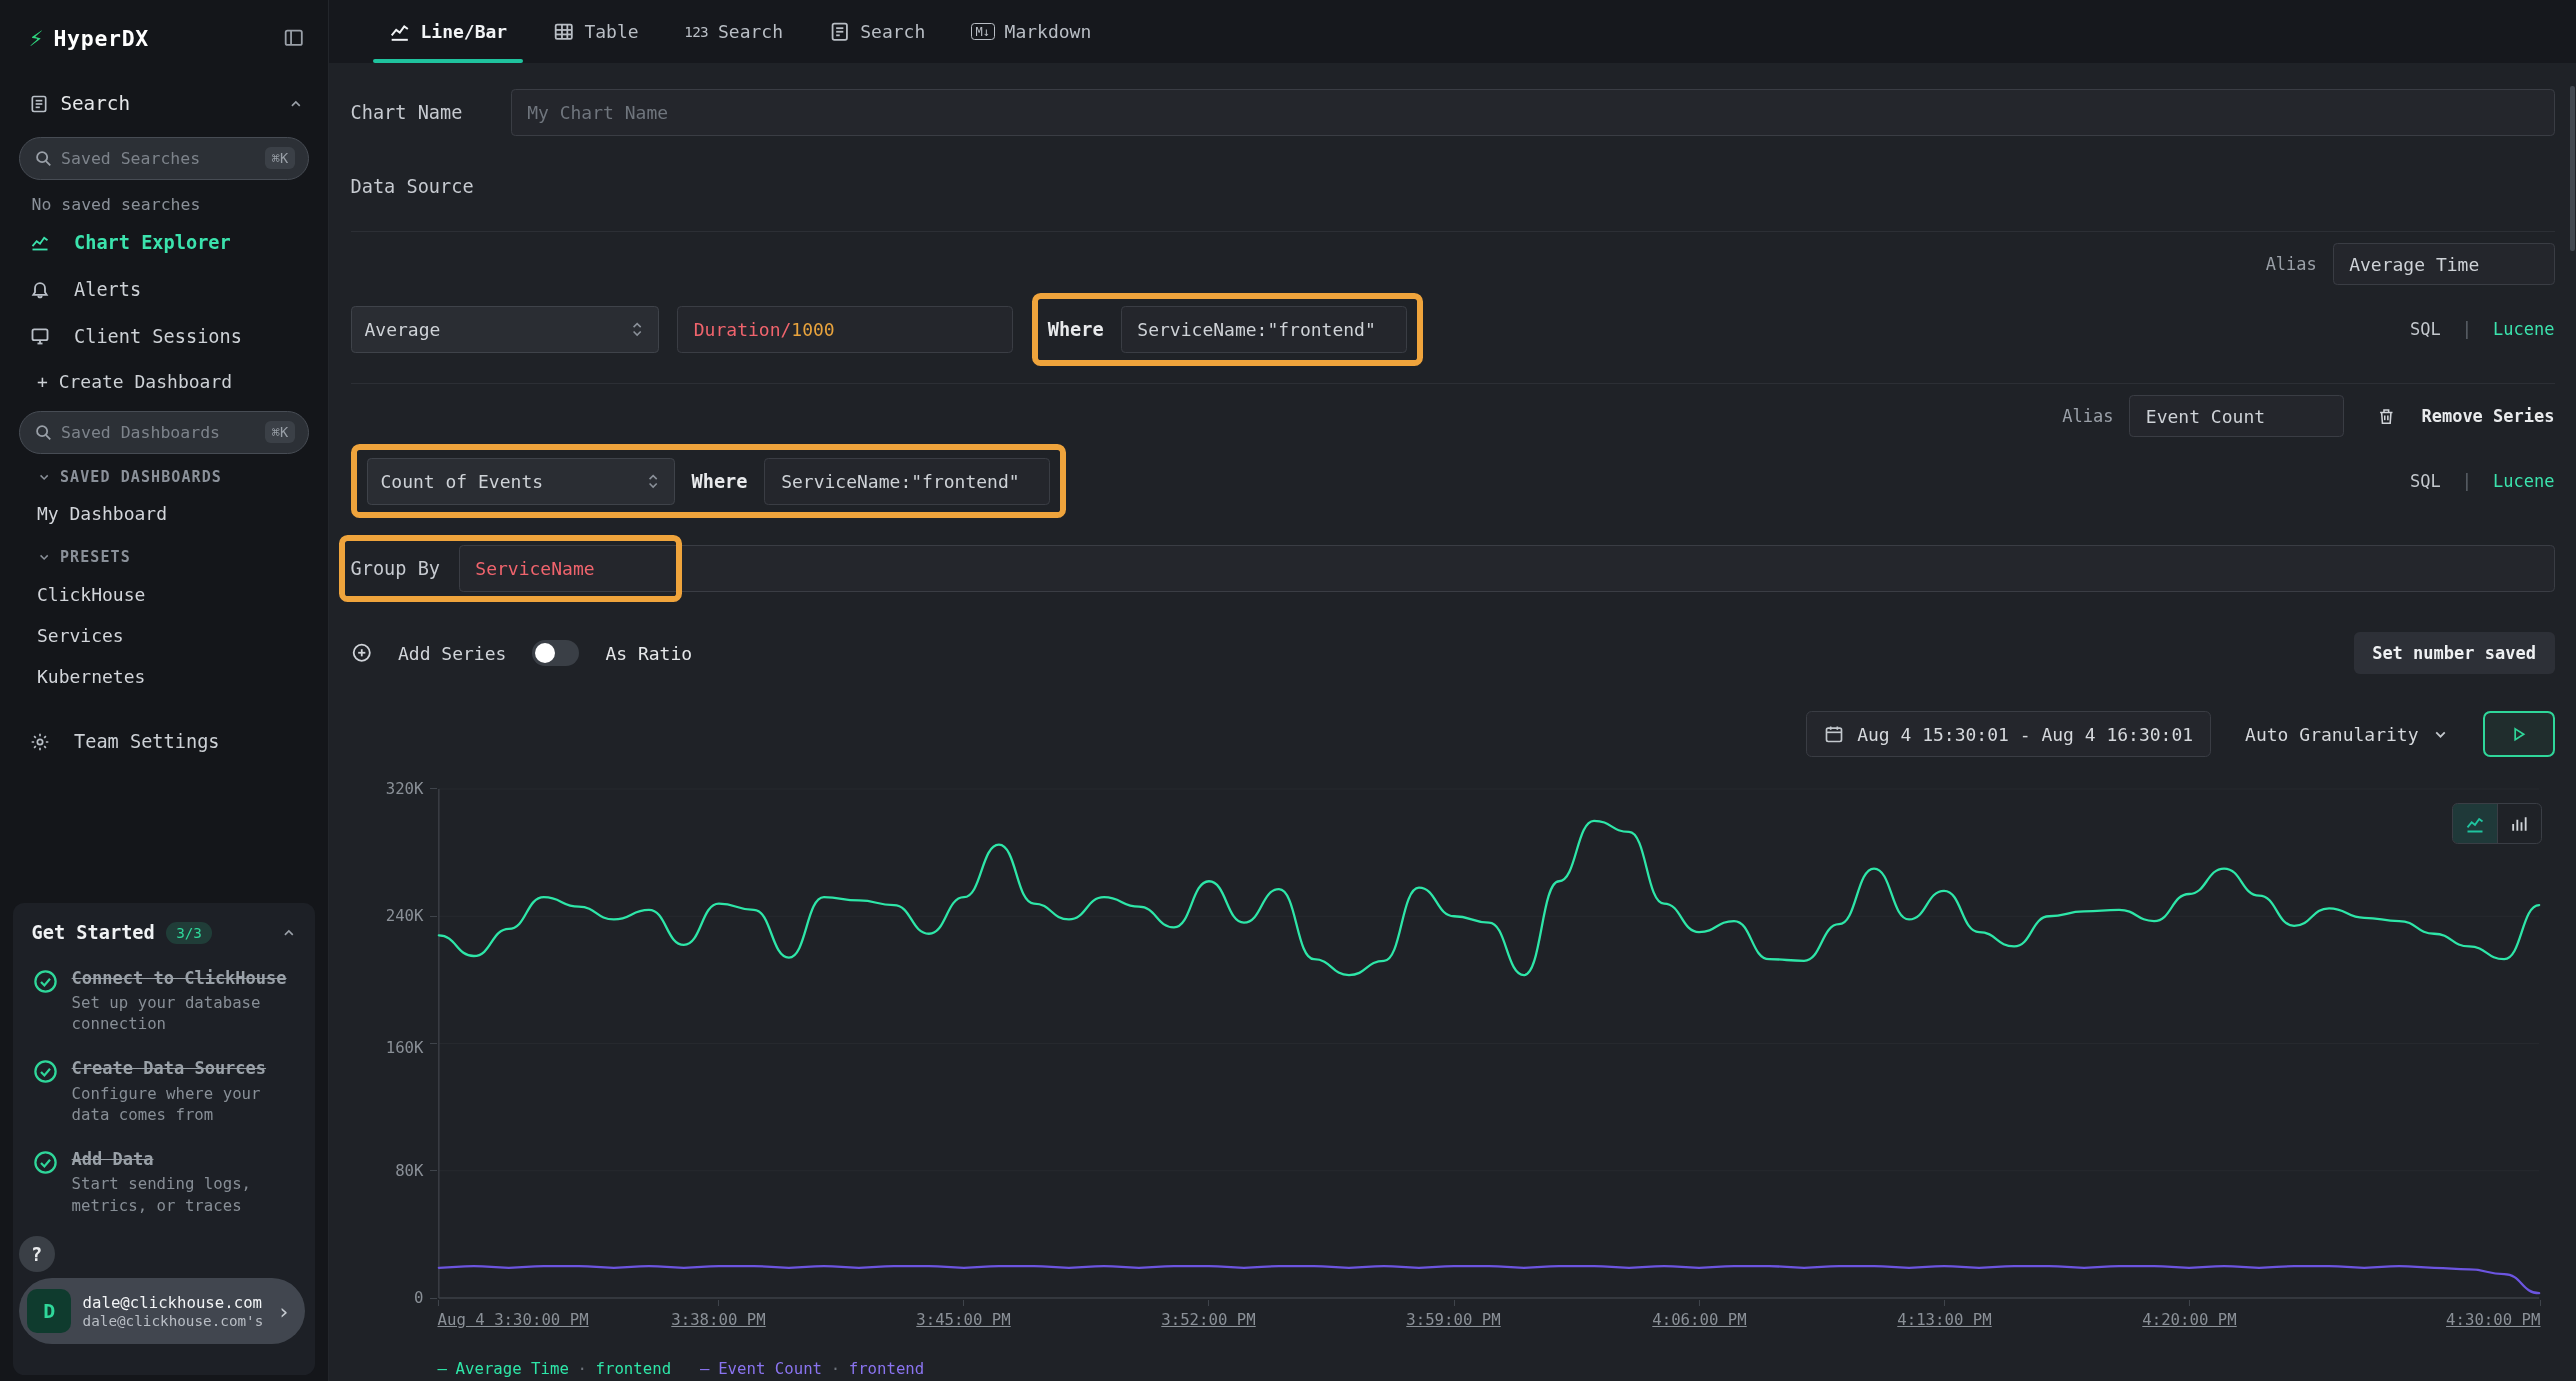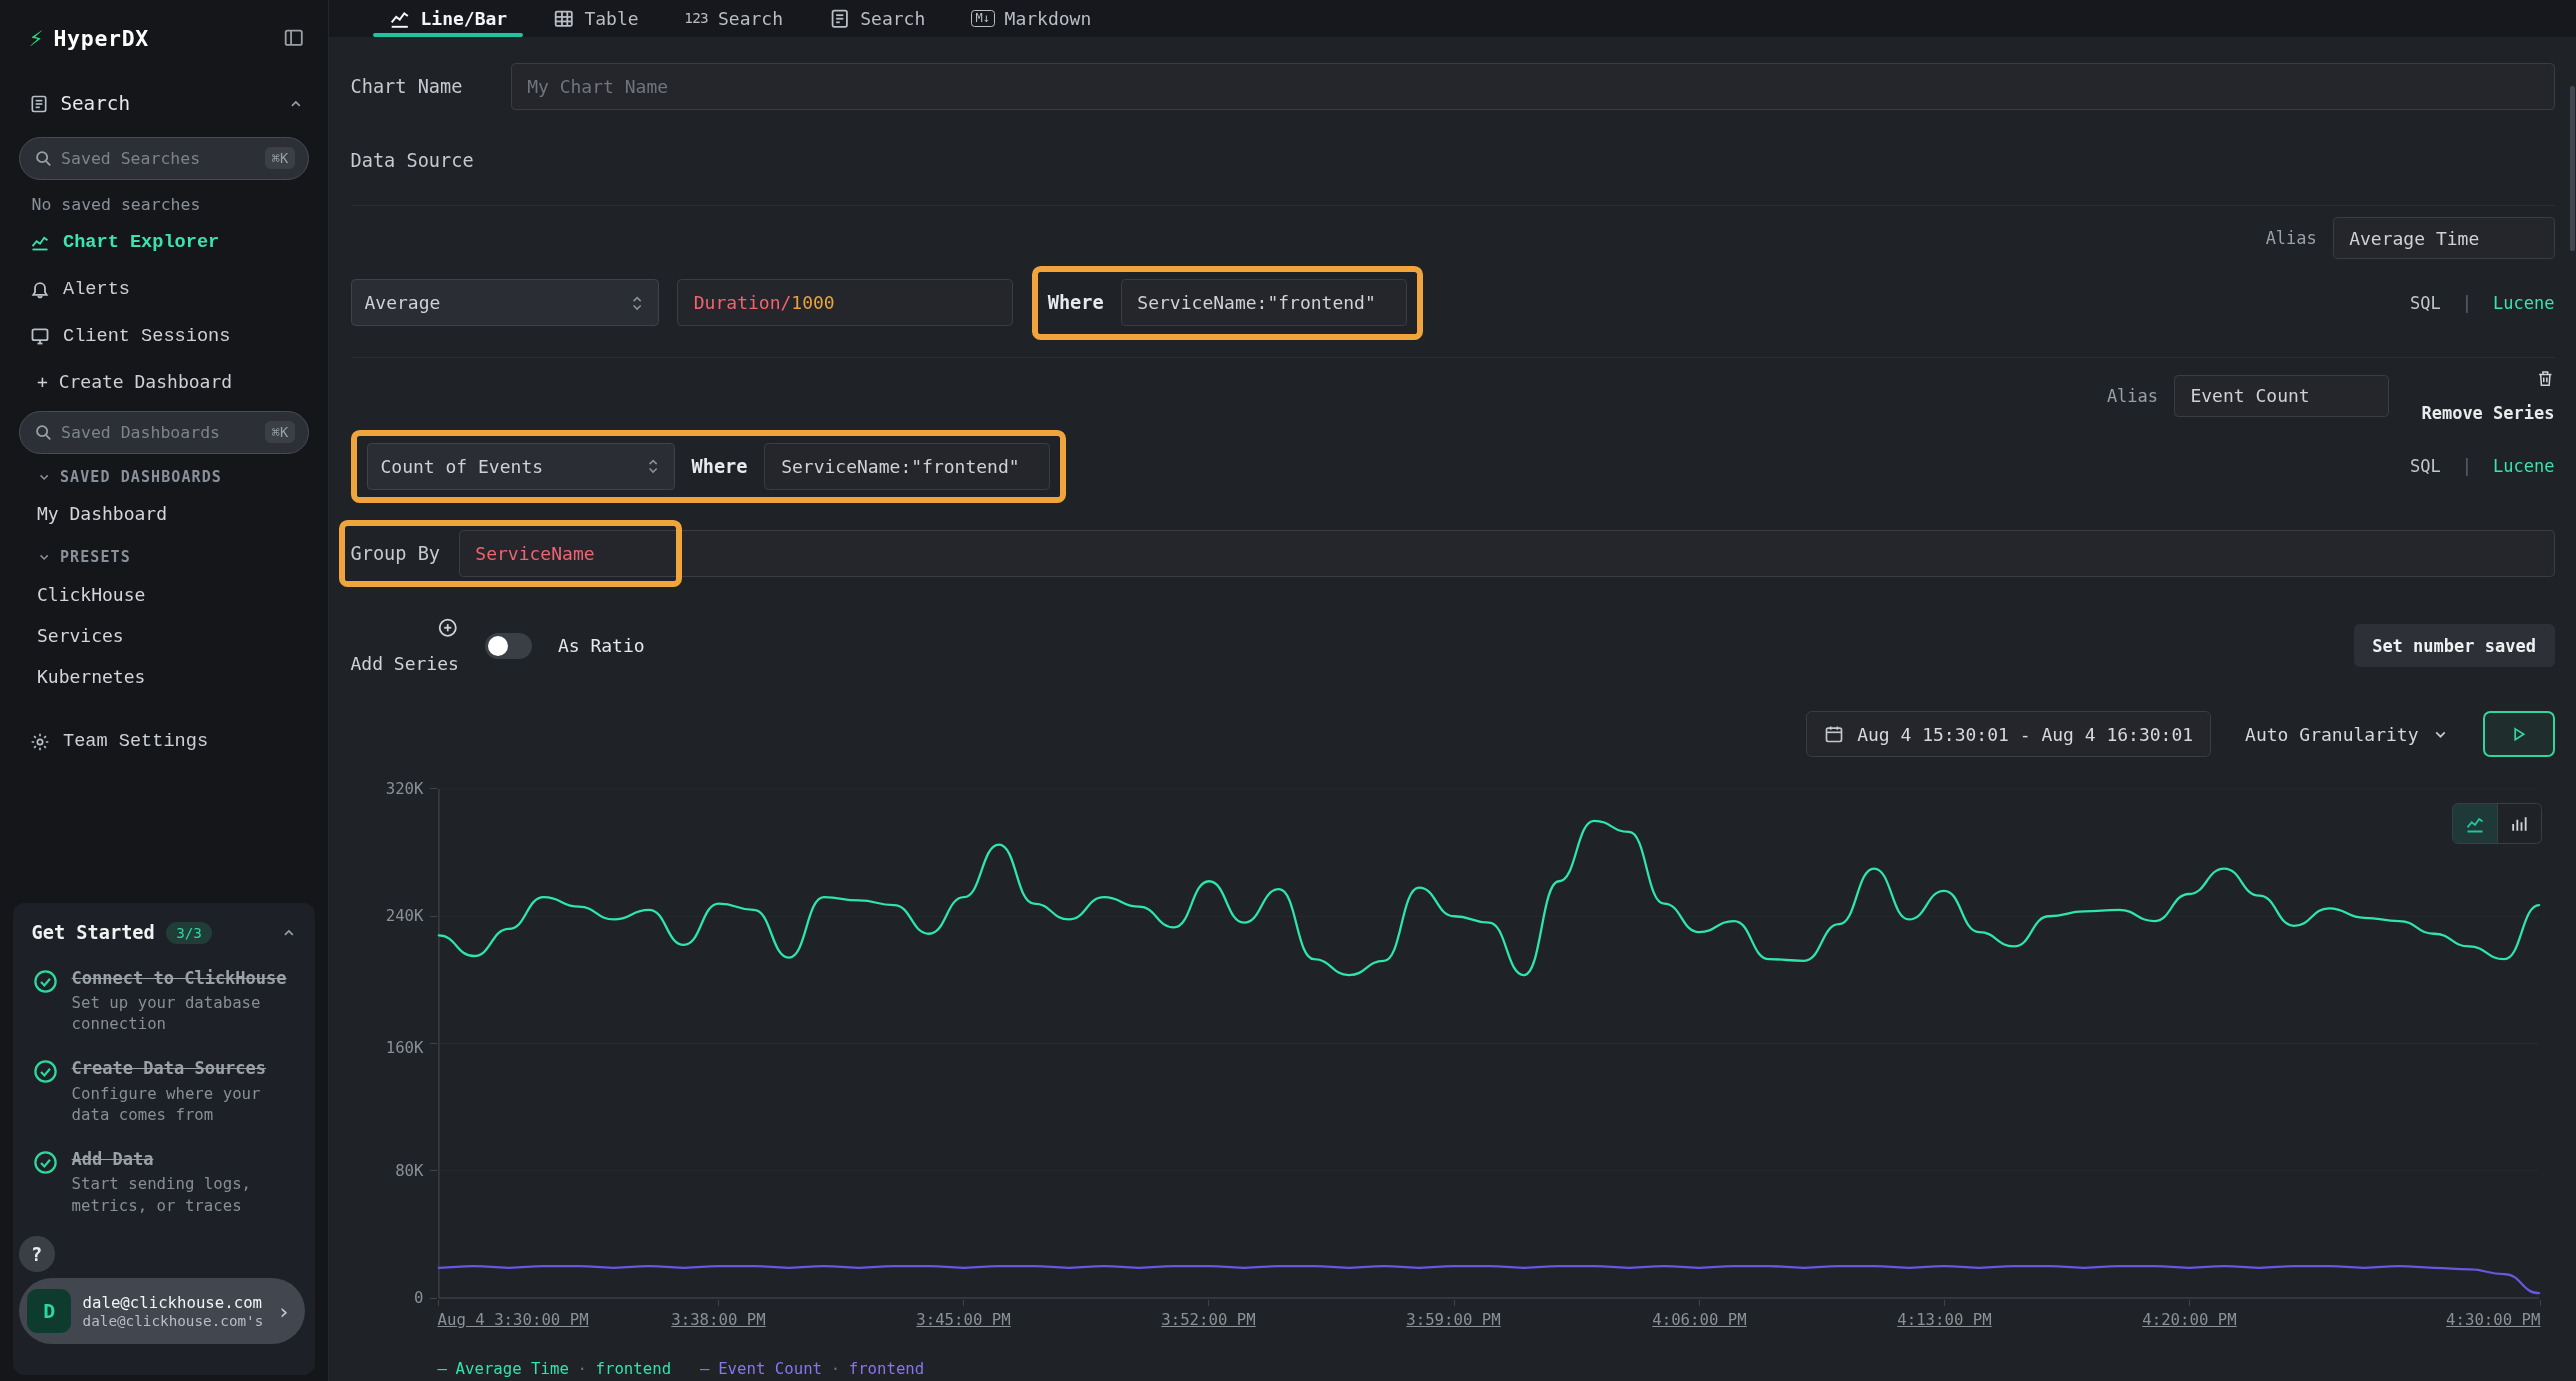--- a/index.html
+++ b/index.html
@@ -17,22 +17,22 @@
   .side-section-head { display:flex; align-items:center; gap:11.4px; padding:18.6px 24px 14.3px 29px;
     font-size:19.3px; color:#e6e8ea; }
   .side-section-head .chev { margin-left:auto; }
   .pill-search { margin:7.2px 18.6px 0 18.6px; height:43px; background:#2c3036; border:1.4px solid #474c54;
     border-radius:715px; display:flex; align-items:center; padding:0 13px 0 14.3px; gap:8.6px; }
   .pill-search input { background:transparent; border:none; outline:none; color:#9aa0a8;
     font-family:inherit; font-size:16.5px; flex:1; min-width:0; }
   .pill-search input::placeholder { color:#7d838b; }
   .kbd { background:#3b4047; color:#9aa0a8; border-radius:5.7px; font-size:13.6px; padding:2.9px 7.2px; }
   .muted-note { color:#8a9099; font-size:16.5px; padding:15.7px 0 4.3px 31.5px; }
-  .nav-item { display:flex; align-items:center; gap:13px; padding:13px 24px 13px 30px;
-    font-size:18.6px; color:#cdd1d6; cursor:pointer;font-family:Liberation Mono, monospace; }
+  .nav-item { display:flex; align-items:center; gap:24px; padding:13px 24px 13px 30px;
+    font-size:18.6px; color:#cdd1d6; cursor:pointer; }
   .nav-item.active { color:#3be3ad; font-weight:bold; }
   .nav-item .chev { margin-left:auto; }
   .sub-link { padding:11.4px 24px 11.4px 37px; font-size:18px; color:#cdd1d6; }
   .caps-row { display:flex; align-items:center; gap:8.6px; padding:14.3px 24px 7.2px 37px;
     font-size:15px; letter-spacing:1.1px; color:#8a9099; font-weight:bold; }
   .plain-row { padding:10px 24px 10px 37px; font-size:18px; color:#d2d5da; }
   .spacer { flex:1; }
   .gs-card { background:#1d2026; border-radius:11.4px; margin:0 13px 5.7px 13px; padding:18.6px 18.6px 14.3px 18.6px;
     height:472px; overflow:hidden; }
   .gs-head { display:flex; align-items:center; gap:11.4px; }
@@ -85,21 +85,21 @@
   .expr-box { height:47px; background:#24262c; border:1.4px solid #3a3d44; border-radius:4.3px;
     display:flex; align-items:center; padding:0 15.7px; font-size:18px; }
   .code-red { color:#f0646d; }
   .code-orange { color:#e8a33d; }
   .where-lbl { font-size:18.6px; font-weight:bold; color:#e8eaec; }
   .anno { display:flex; align-items:center; gap:17px; padding:7.2px 10px; border:6.4px solid #efa43c;
     border-radius:8.6px; margin:-8.6px 0; }
   .sql-lucene { margin-left:auto; font-size:17px; color:#c3c8cd; display:flex; gap:21px; align-items:center; }
   .sql-lucene .pipe { color:#5d636b; }
   .sql-lucene .lucene { color:#3be3ad; }
-  .icon-btntext { display:flex; align-items:flex-end; gap:15px; font-size:17px; font-weight:bold; color:#e8eaec; cursor:pointer;flex-direction:column; }
+  .icon-btntext { display:flex; align-items:center; gap:26px; font-size:17px; font-weight:bold; color:#e8eaec; cursor:pointer; }
   .group-row { position:relative; display:flex; align-items:center; gap:0; margin-top:24px; }
   .anno-overlay { position:absolute; left:-11.4px; top:-10px; width:343px; height:calc(100% + 20px);
     border:6.4px solid #efa43c; border-radius:8.6px; pointer-events:none; }
   .addseries-row { display:flex; align-items:center; gap:26px; margin-top:40px; }
   .toggle { width:47px; height:26px; border-radius:715px; background:#3a3f46; position:relative; cursor:pointer; }
   .toggle .knob { position:absolute; left:2.9px; top:2.9px; width:20px; height:20px; border-radius:50%; background:#fff; }
   .btn { background:#2d3037; border-radius:5.7px; color:#eef0f2; font-weight:bold; font-size:17px;
     padding:11.4px 18.6px; cursor:pointer; }
   .controls-row { display:flex; align-items:center; justify-content:flex-end; gap:24px; margin-top:37px; }
   .datebox { height:46px; background:#24262c; border:1.4px solid #3a3d44; border-radius:5.7px;

